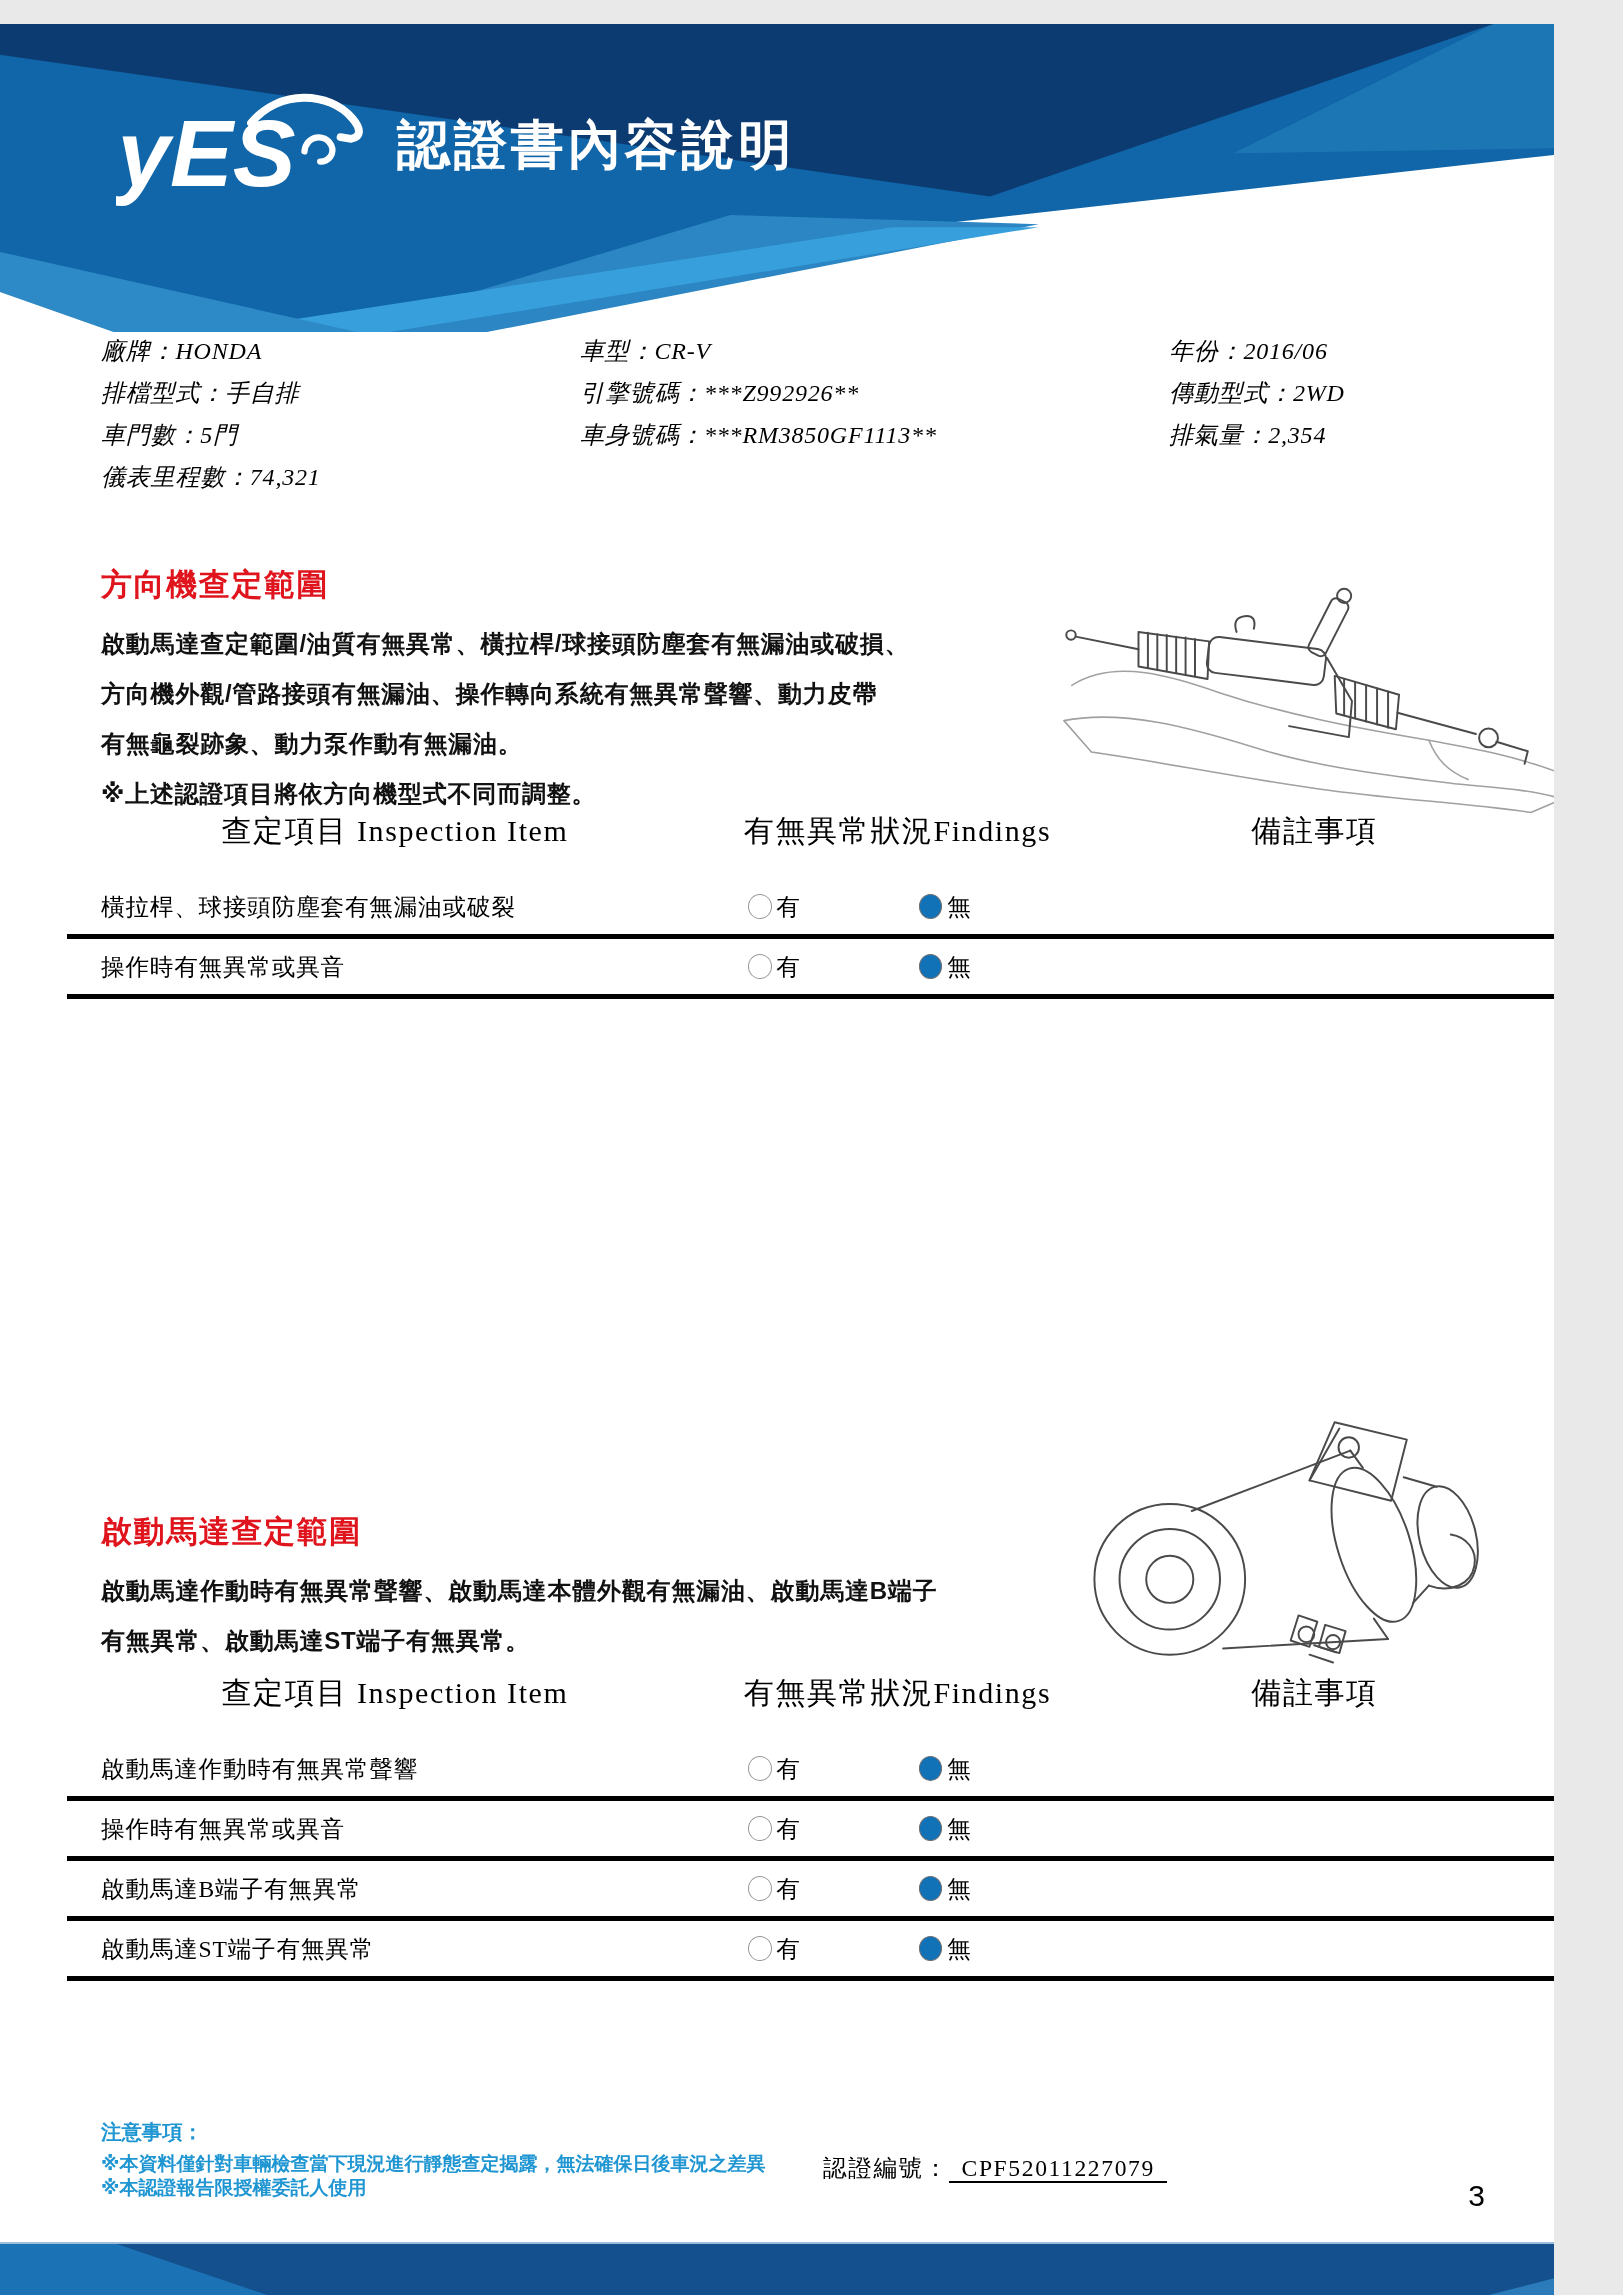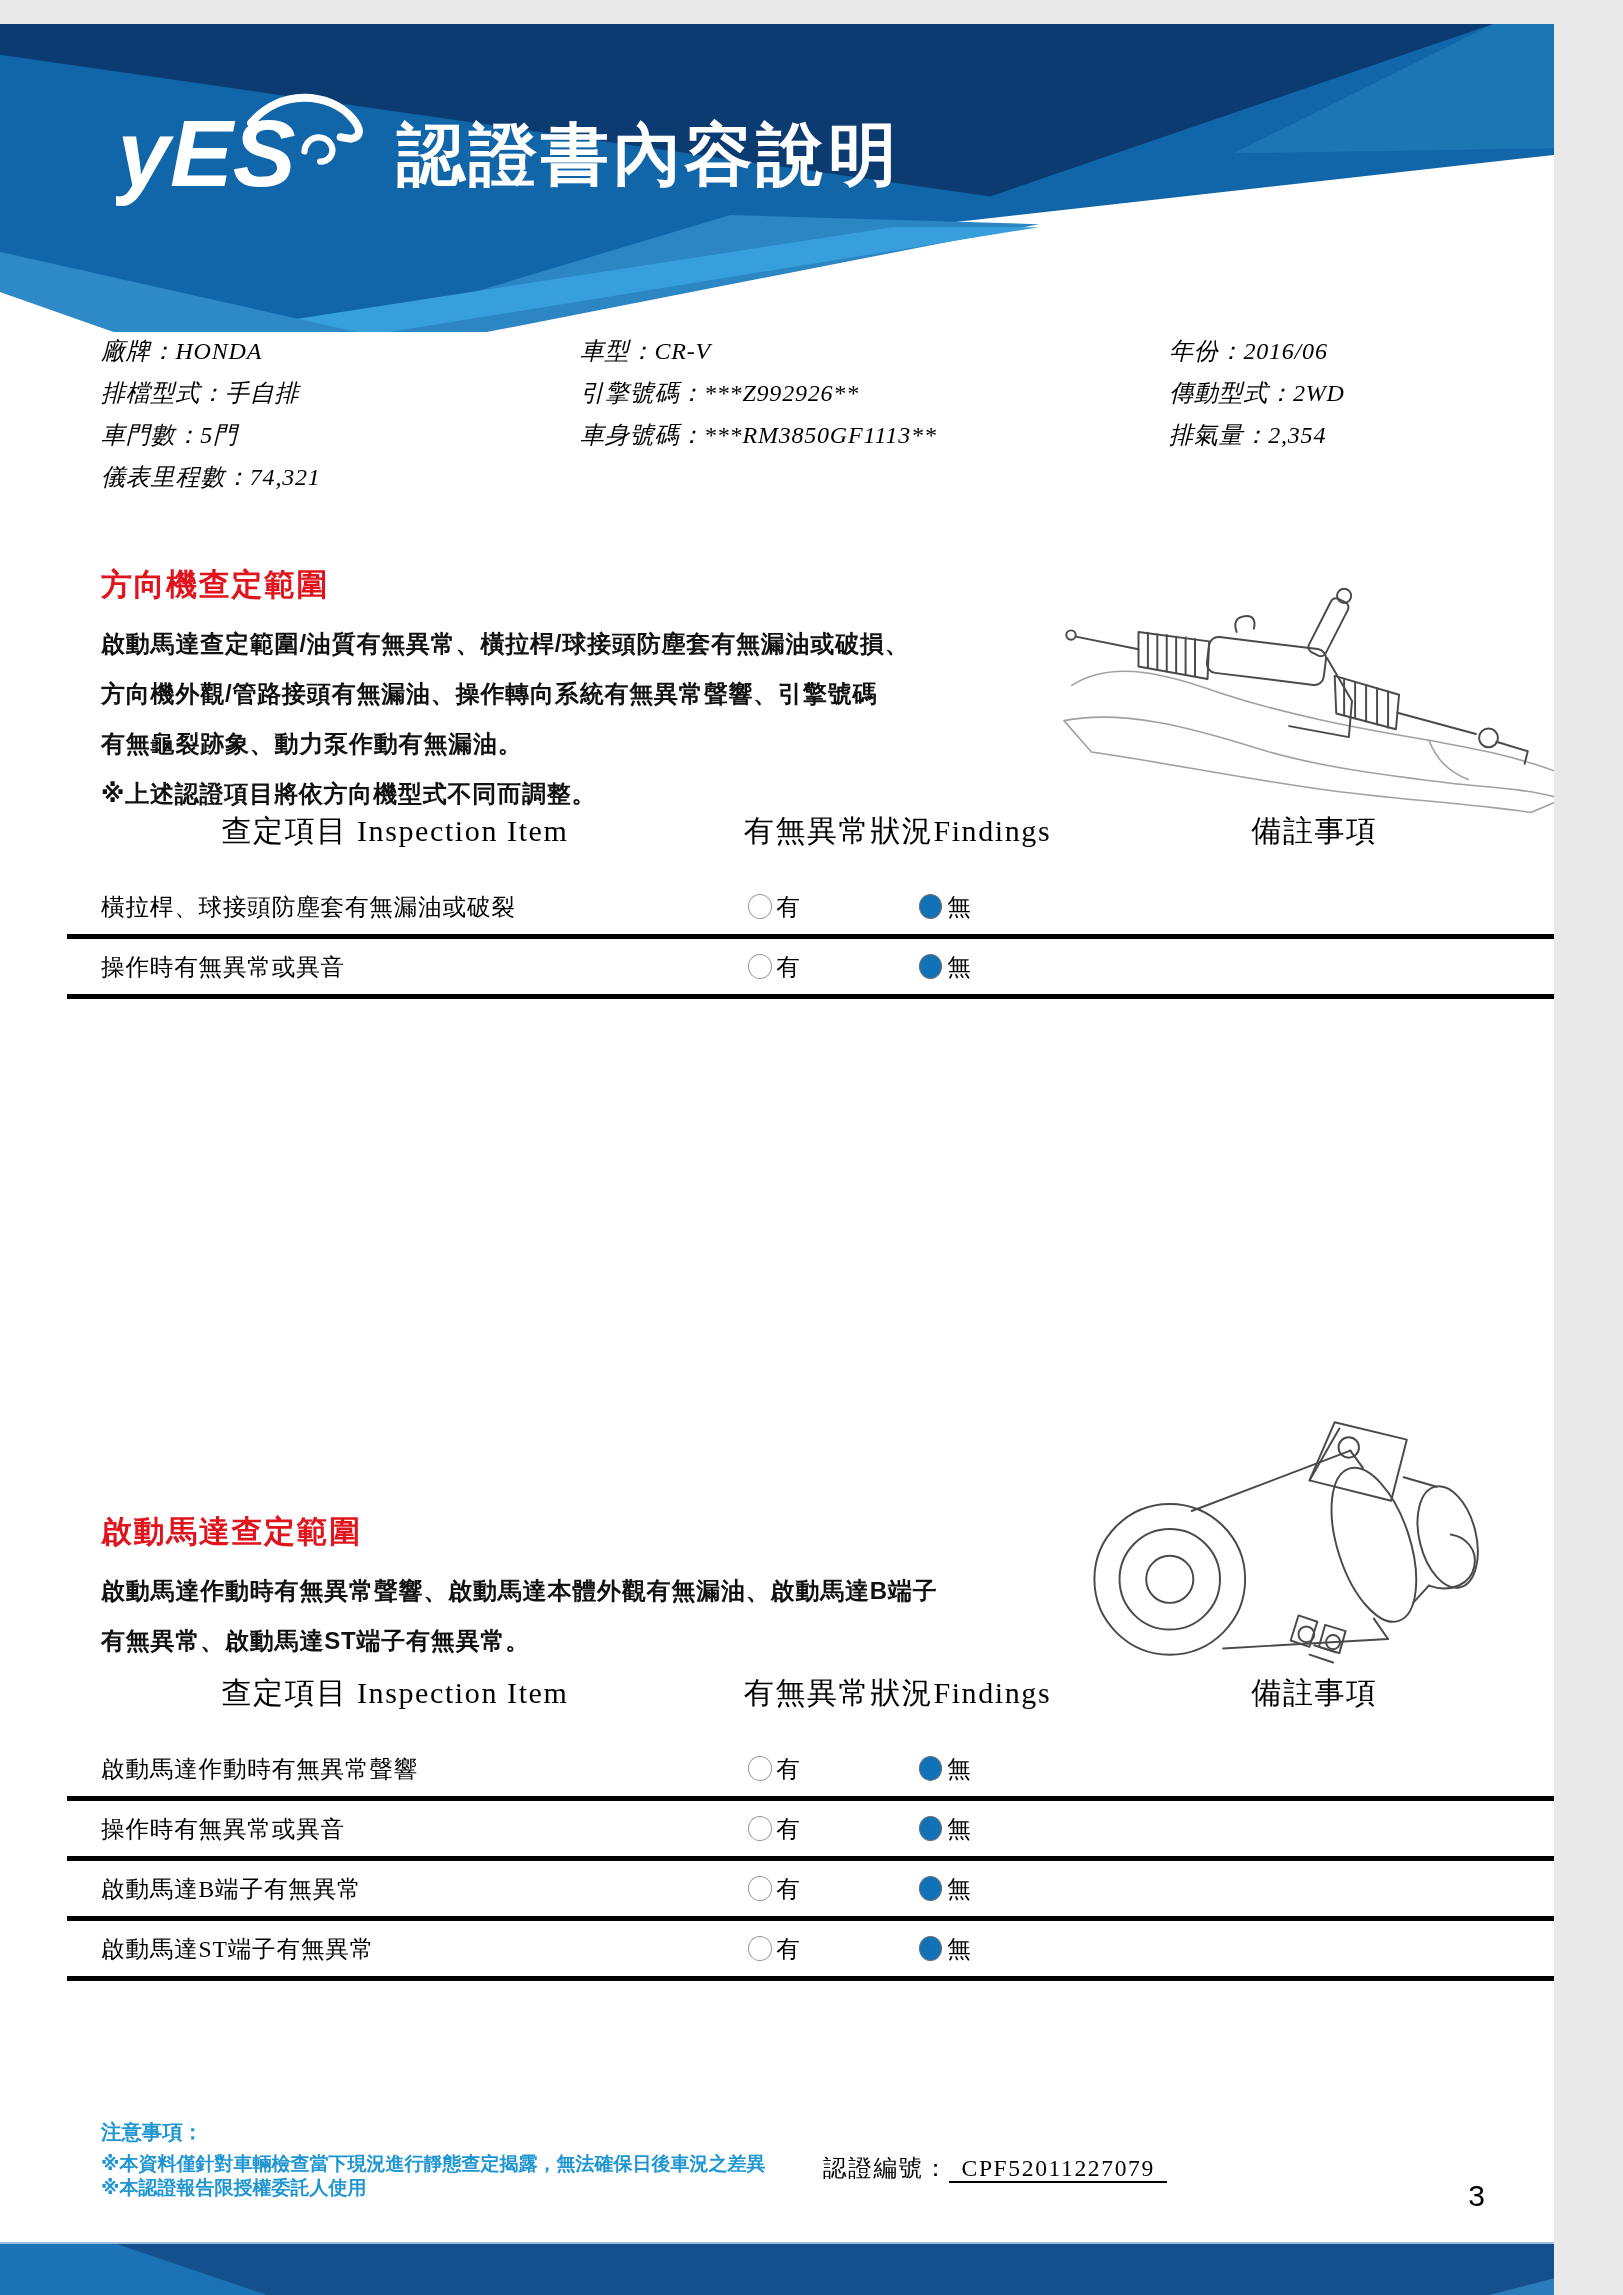--- a/index.html
+++ b/index.html
@@ -11,21 +11,21 @@
   .hdr-layer{position:absolute;inset:0;}
   .hdr-base{background:#1066a8;clip-path:polygon(0 0,100% 0,100% 40%,56% 66%,21% 100%,0 100%);}
   .hdr-tr{background:#1d76b4;clip-path:polygon(92% 0,100% 0,100% 40%,76% 42%);}
   .hdr-midlight{background:#2b86c3;clip-path:polygon(21% 100%,45% 62%,64% 65%,30% 100%);}
   .hdr-cyan{background:#37a0dc;clip-path:polygon(13% 100%,55% 66%,64% 66%,24% 100%);}
   .hdr-dark{background:#0c3b72;clip-path:polygon(0 0,92% 0,61% 56%,0 10%);}
   .hdr-left-light{background:#2e8ac7;clip-path:polygon(0 74%,22% 100%,7% 100%,0 87%);}
   .hdr-left-white{background:#ffffff;clip-path:polygon(0 87%,7% 100%,0 100%);}
   .logo{position:absolute;left:116px;top:58px;width:267px;height:134px;}
   .hdr-title{position:absolute;left:397px;top:86px;font-family:"Liberation Sans","DejaVu Sans",sans-serif;
-             font-weight:bold;font-size:68px;color:#fff;letter-spacing:3.9px;white-space:nowrap;}
+             font-weight:bold;font-size:53px;color:#fff;letter-spacing:3.9px;white-space:nowrap;}
 
   
   .vi{position:absolute;top:306px;font-size:24px;line-height:42px;letter-spacing:0.8px;white-space:nowrap;font-style:italic;}
   .vi-col1{left:101px;} .vi-col2{left:580px;} .vi-col3{left:1169px;}
 
   
   .sec-title{position:absolute;left:101px;font-family:"Liberation Sans","DejaVu Sans",sans-serif;
              font-weight:bold;font-size:31px;color:#e0141c;letter-spacing:1.6px;white-space:nowrap;}
   .sec1-title{top:540px;} .sec2-title{top:1487px;}
   .sec-desc{position:absolute;left:101px;font-family:"Liberation Sans","DejaVu Sans",sans-serif;
@@ -108,21 +108,21 @@
   </div>
   <div class="vi vi-col3">
     <div><span>年份</span><span>：</span><span>2016/06</span></div>
     <div><span>傳動型式</span><span>：</span><span>2WD</span></div>
     <div><span>排氣量</span><span>：</span><span>2,354</span></div>
   </div>
 
   <div class="sec-title sec1-title">方向機查定範圍</div>
   <div class="sec-desc sec1-desc">
     <div>啟動馬達查定範圍/油質有無異常、橫拉桿/球接頭防塵套有無漏油或破損、</div>
-    <div>方向機外觀/管路接頭有無漏油、操作轉向系統有無異常聲響、引擎號碼</div>
+    <div>方向機外觀/管路接頭有無漏油、操作轉向系統有無異常聲響、動力皮帶</div>
     <div>有無龜裂跡象、動力泵作動有無漏油。</div>
     <div>※上述認證項目將依方向機型式不同而調整。</div>
   </div>
 
   <svg class="illus illus-steering" viewBox="0 0 660 300">
     <path class="lt" d="M15 130 C70 95 140 118 205 140 C290 168 380 185 470 200 C525 210 590 222 645 245"></path>
     <path class="lt" d="M5 175 C80 160 170 185 250 210 C330 235 420 245 500 255 C545 260 600 262 640 275 L600 292 C520 280 420 275 330 262 C240 250 130 228 40 215 Z"></path>
     <path class="lt" d="M470 200 C480 225 495 240 520 250"></path>
     <circle class="ln" cx="14" cy="66" r="6"></circle>
     <path class="ln" d="M20 68 L100 84"></path>

